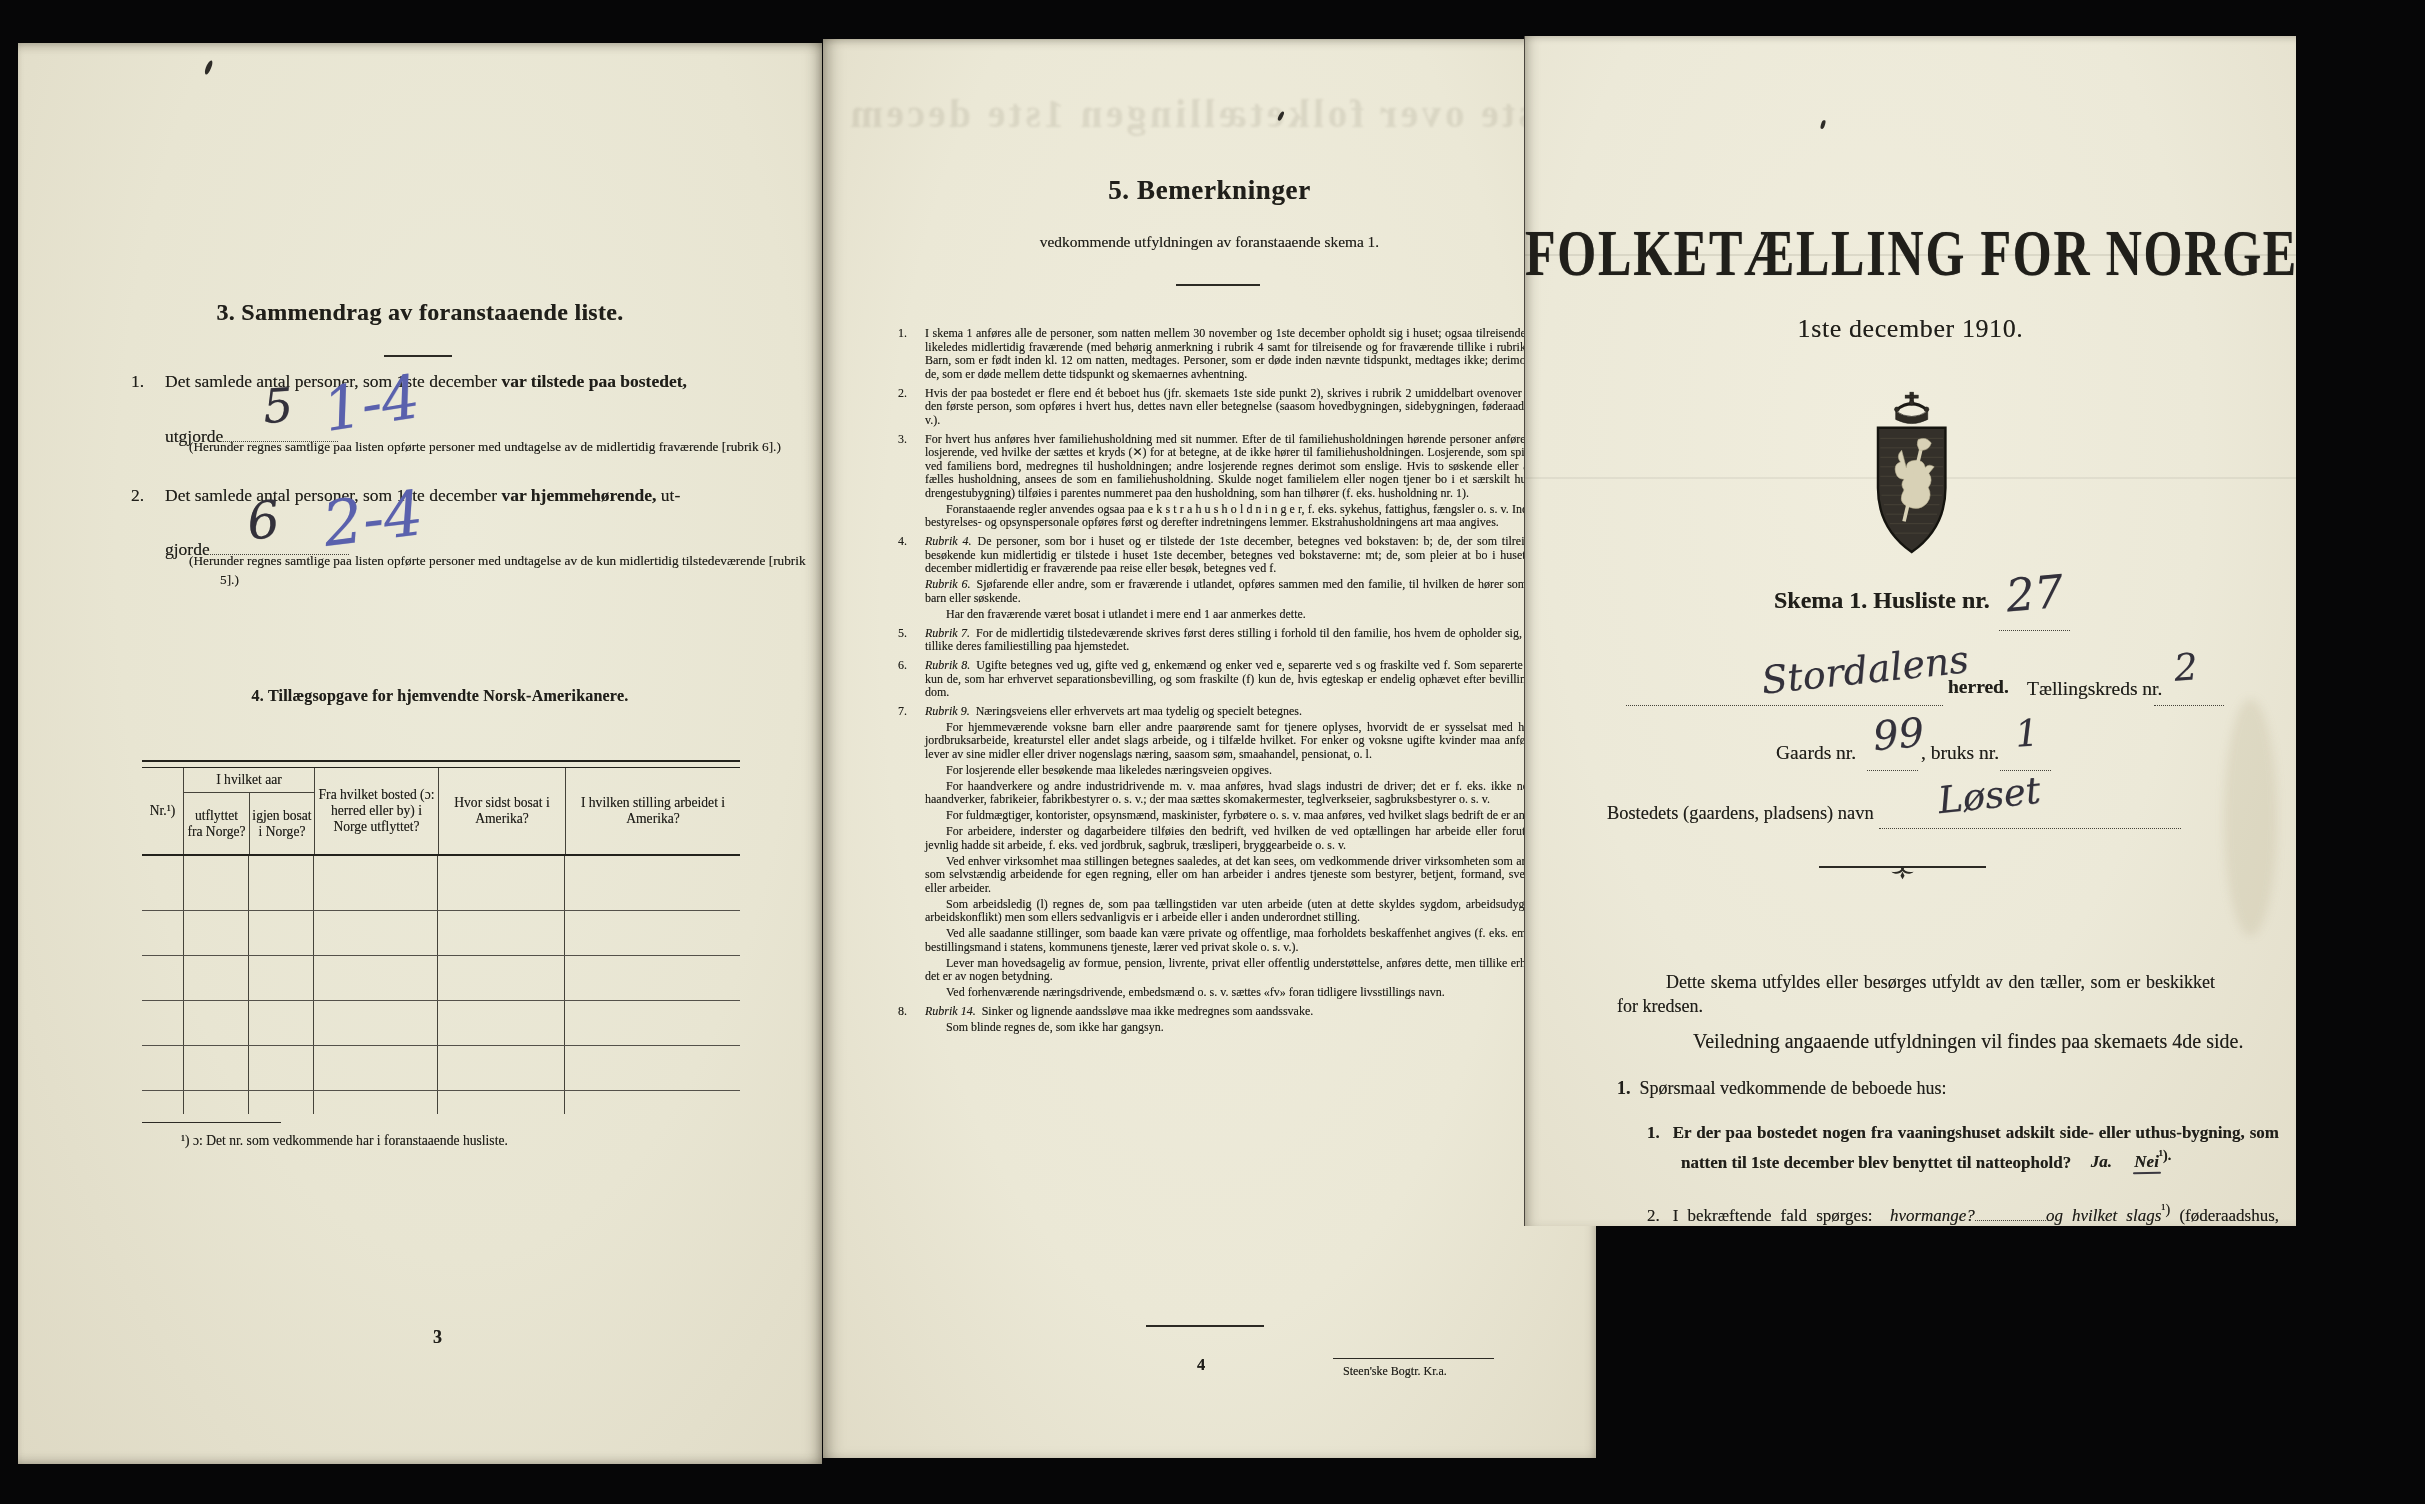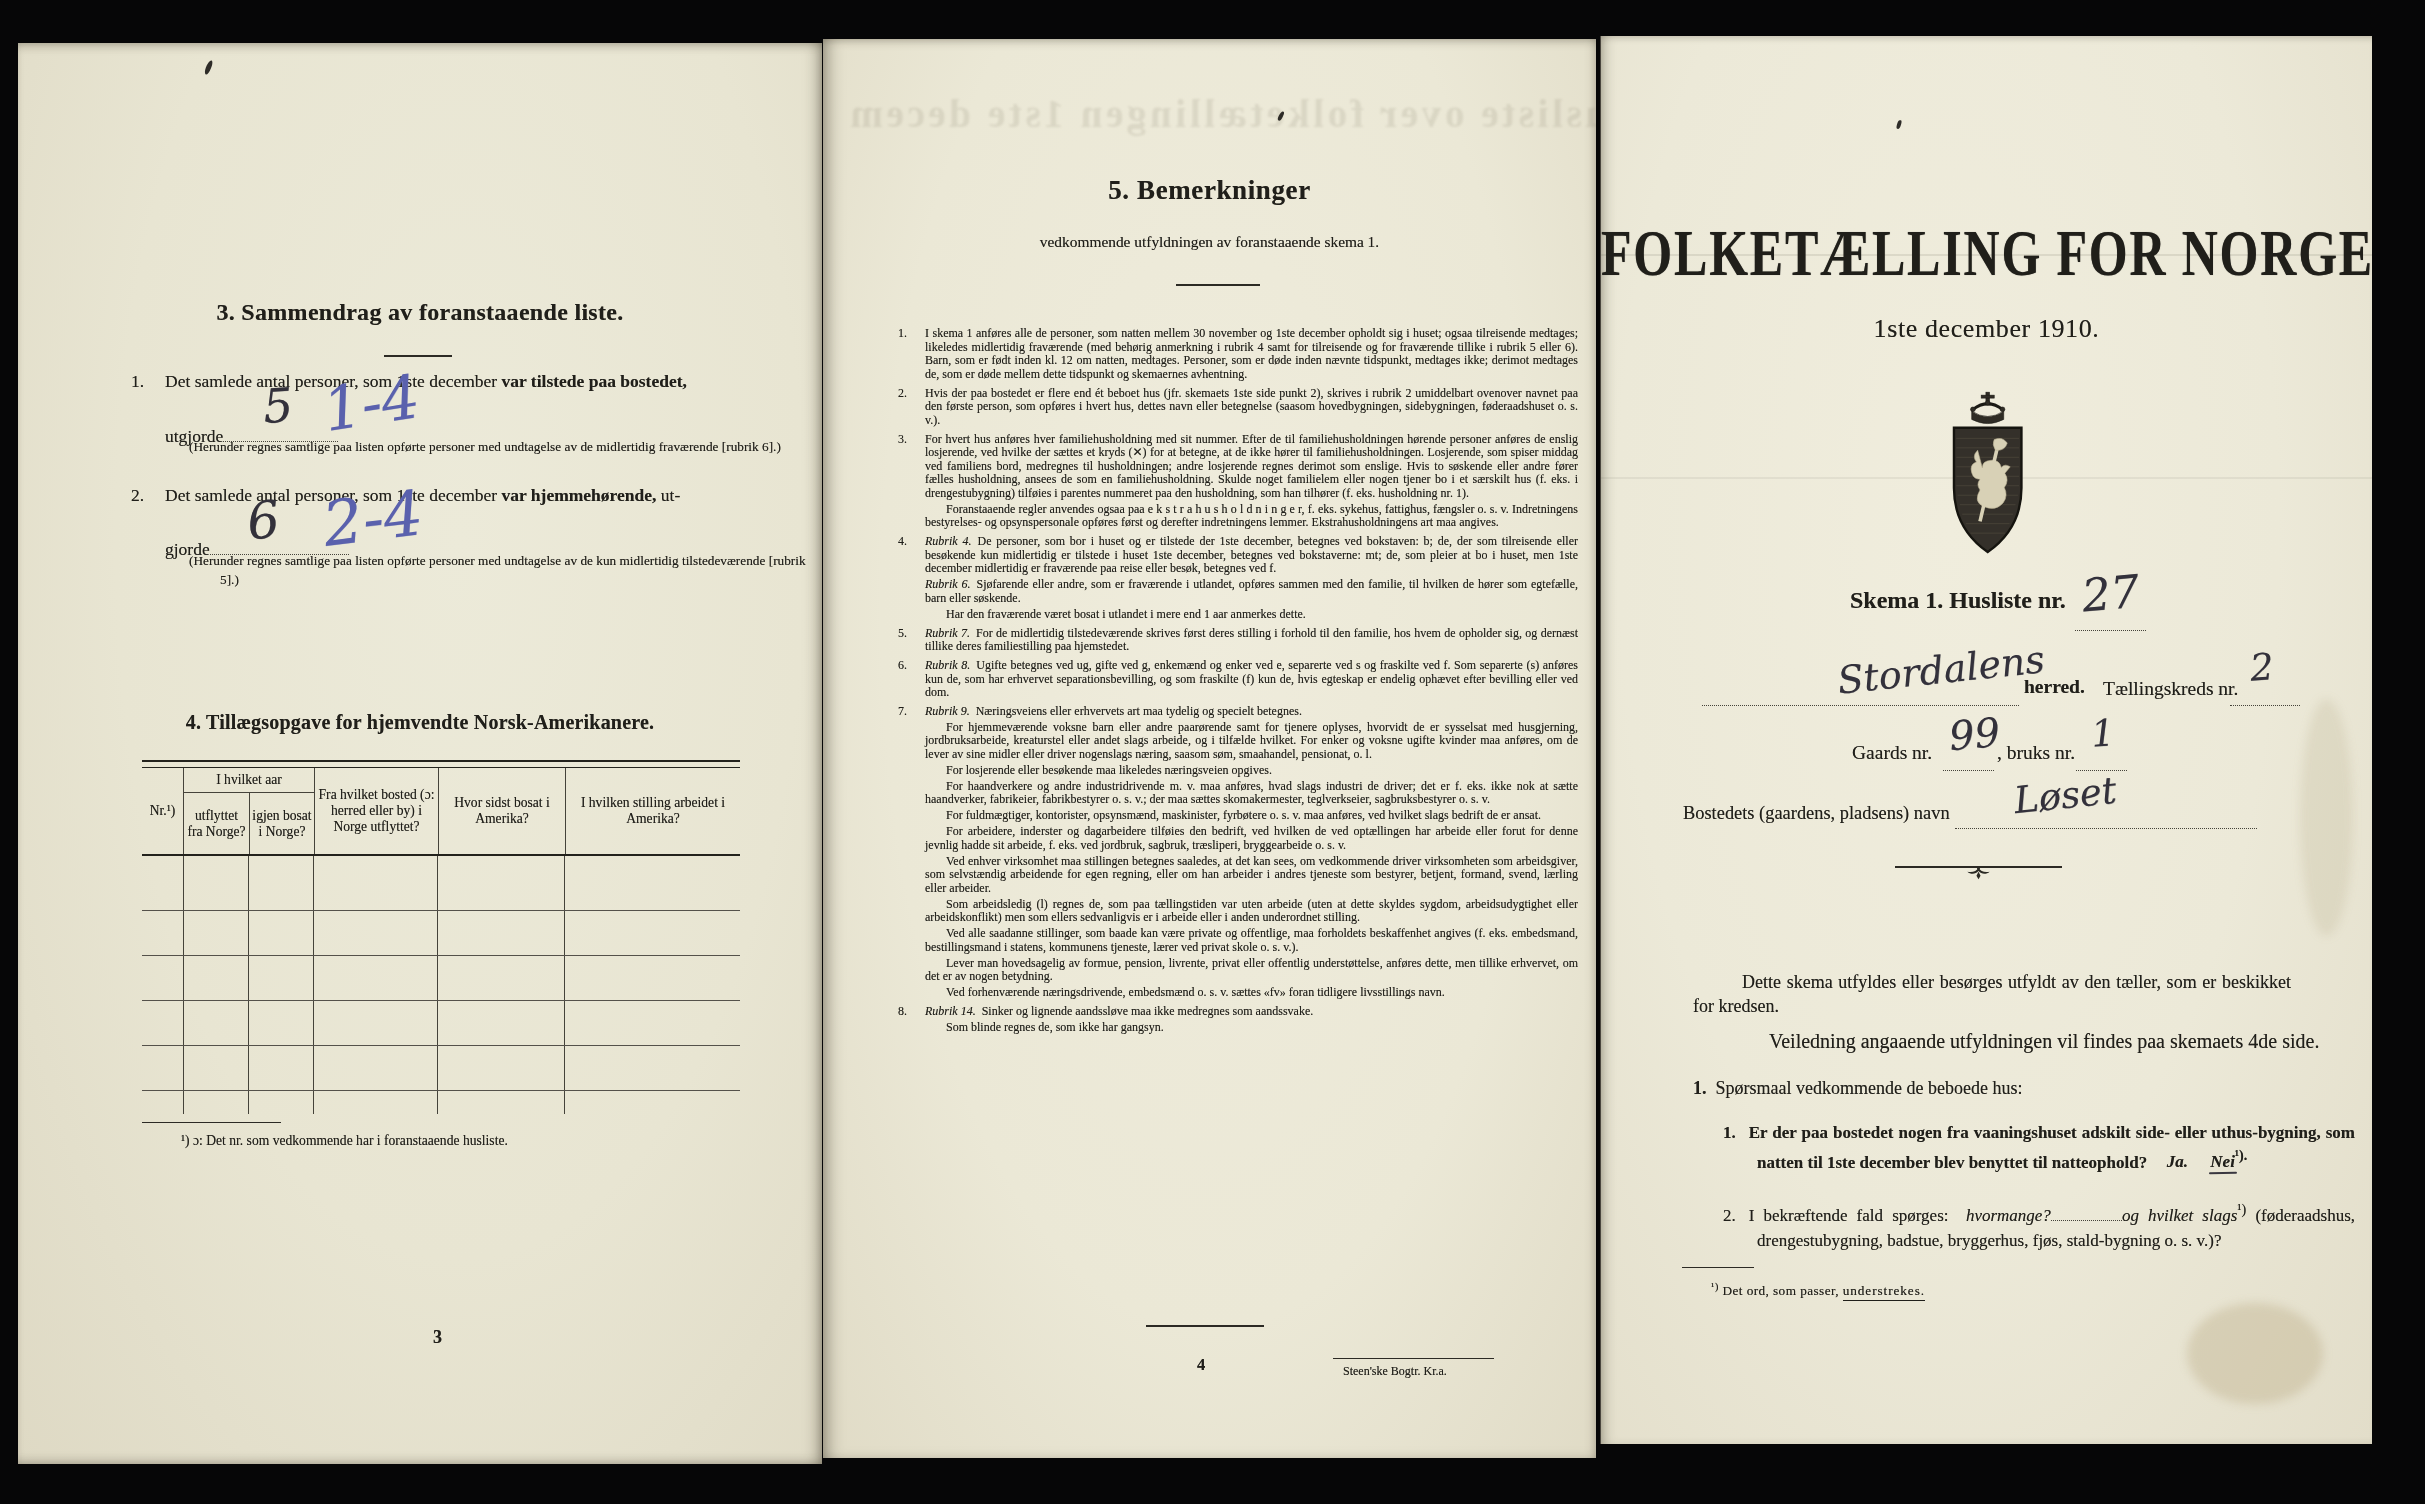--- a/index.html
+++ b/index.html
@@ -5,21 +5,21 @@
   html,body{margin:0;padding:0;background:#060607;}
   .canvas{position:relative;width:2426px;height:1505px;background:#060607;overflow:hidden;
           font-family:"Liberation Serif","DejaVu Serif",serif;color:#201f1a;}
   .page{position:absolute;overflow:hidden;}
   .page-left{left:18px;top:43px;width:804px;height:1421px;
     background:radial-gradient(ellipse at 55% 35%,#ecead9 0%,#e8e5d2 55%,#ded9c4 100%);
     box-shadow:inset -9.5px 0 15.4px -7px rgba(55,50,35,.5),inset 0 7px 12px -7px rgba(55,50,35,.4),inset 0 -7px 12px -7px rgba(55,50,35,.35);text-decoration:underline;}
   .page-middle{left:823px;top:39px;width:773px;height:1419px;
     background:radial-gradient(ellipse at 50% 40%,#efecdc 0%,#ebe8d6 60%,#e0dbc6 100%);
     box-shadow:inset 12px 0 18px -9.5px rgba(55,50,35,.55),inset -6px 0 10.7px -6px rgba(55,50,35,.35),inset 0 6px 10.7px -7px rgba(55,50,35,.35);}
-  .page-right{left:1600px;top:36px;width:771px;height:1408px;
+  .page-right{left:1524px;top:36px;width:771px;height:1190px;
     background:radial-gradient(ellipse at 45% 35%,#f0eddd 0%,#ecE9d8 55%,#e2ddc9 100%);
     border-left:1.8px solid #4a463e;
     box-shadow:inset 8.3px 0 13px -7px rgba(55,50,35,.45),inset 0 6px 9.5px -7px rgba(55,50,35,.3);}
   .abs{position:absolute;}
   .center{text-align:center;width:100%;}
   .printed{color:#201f1a;text-shadow:0 0 0.3px rgba(32,31,26,.55);}
   .just{text-align:justify;}
   .dots{display:inline-block;border-bottom:1.5px dotted #45433a;height:.85em;}
   .dotline{position:absolute;border-bottom:1.5px dotted #45433a;height:1.2px;}
   .rule{position:absolute;background:#2c2a24;}
@@ -27,21 +27,21 @@
       text-shadow:0.3px 0.3px 0 rgba(51,49,59,.4);white-space:nowrap;}
   .hw.blue{color:#5a61ad;text-shadow:0.3px 0.3px 0 rgba(90,97,173,.35);}
   .mark{position:absolute;background:#2e2c28;border-radius:60% 40% 55% 45%;}
   
   .s3-title{top:256px;font-size:24px;font-weight:bold;letter-spacing:0.3px;}
   .s3-rule{top:312px;left:366px;width:68px;height:1.8px;}
   .l-item{position:absolute;font-size:17.5px;line-height:1.3;}
   .l-num{position:absolute;left:-34px;top:0;}
   .l-lead{position:absolute;font-size:17.5px;}
   .l-note{position:absolute;font-size:13.3px;line-height:1.45;padding-left:31px;text-indent:-31px;margin-left:8px;}
-  .s4-title{top:668px;font-size:20px;font-weight:bold;letter-spacing:0.2px;}
+  .s4-title{top:644px;font-size:16px;font-weight:bold;letter-spacing:0.2px;margin-left:20px;}
   .amtable{position:absolute;left:124px;top:717px;width:598px;}
   .tbl-top{height:5.3px;border-top:2.4px solid #23221c;border-bottom:1.2px solid #23221c;}
   .thead{display:flex;height:86px;font-size:13.6px;line-height:1.18;text-align:center;}
   .thead .hc{display:flex;align-items:center;justify-content:center;padding:1.2px 1.8px;box-sizing:border-box;}
   .vline{border-left:0.9px solid #45433a;}
   .c-nr{width:41px;}.c-ut{width:65px;}.c-ig{width:65px;}
   .c-bosted{width:124px;}.c-hvor{width:127px;}.c-stil{width:175px;}
   .yeargroup{width:131px;display:flex;flex-direction:column;border-left:0.9px solid #45433a;box-sizing:border-box;}
   .ygtitle{height:24px;display:flex;align-items:center;justify-content:center;border-bottom:0.9px solid #45433a;font-size:13.6px;}
   .ygcols{flex:1;display:flex;}

